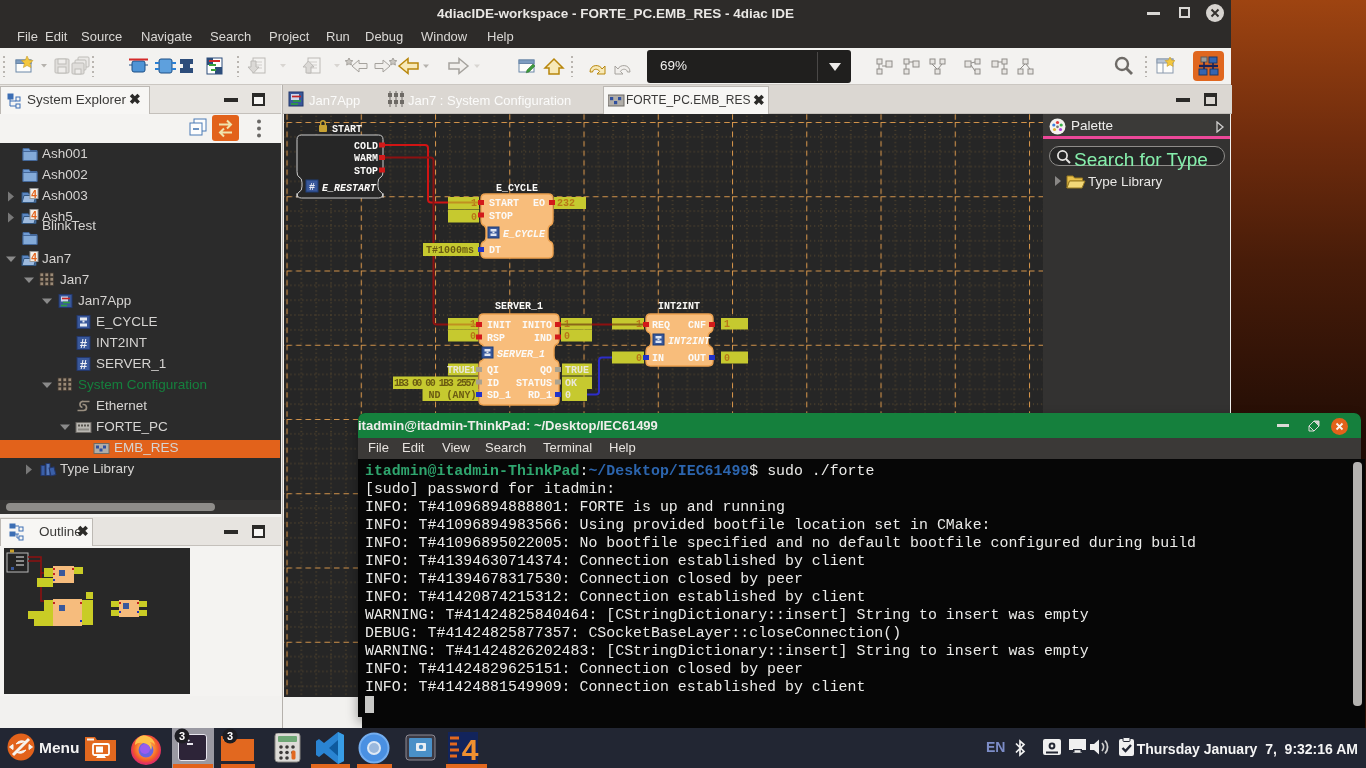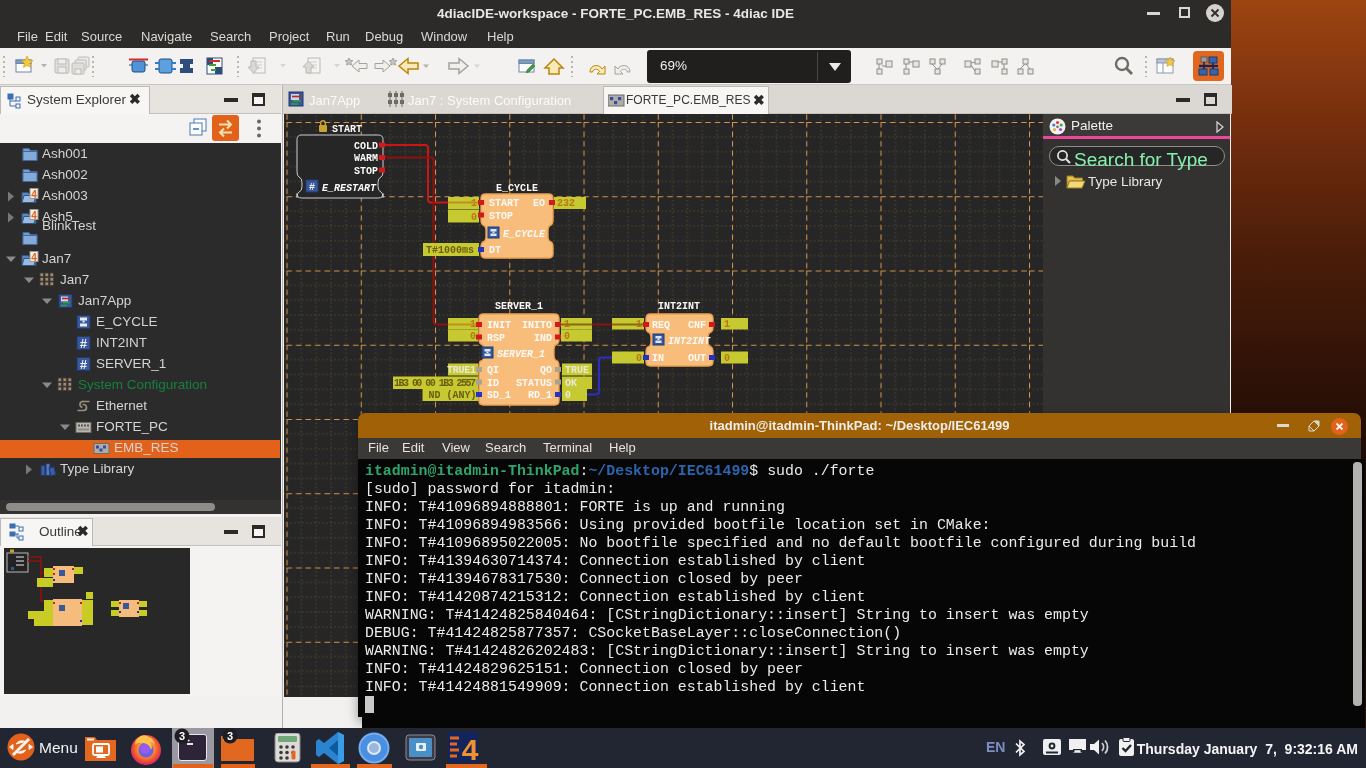--- a/index.html
+++ b/index.html
@@ -626,21 +626,21 @@
         <path d="M3 1 l6 5 -6 5z" fill="#8a8886"></path>
       </svg>
 <svg width="20" height="16" style="position:absolute;left:783px;top:88px">
   <path d="M1 3 h6 l1.5 2 h8 v3 h-13 l-2.5 7z" fill="#e8c04a" stroke="#9a7b20"></path>
   <path d="M3.5 8 h15.5 l-3 7 h-15z" fill="#f3d878" stroke="#9a7b20"></path>
 </svg>
 <div class="abs" style="left:805px;top:89px;font-size:13.5px;color:#e8e7e5">Type Library</div>
 </div>
   </div>
 <div id="term">
- <div class="abs" style="left:0;top:0;width:1003px;height:25px;background:#a16207;border-radius:7px 7px 0 0;text-align:center;font-size:13px;font-weight:bold;color:#efedea;line-height:25px">itadmin@itadmin-ThinkPad: ~/Desktop/IEC61499</div>
+ <div class="abs" style="left:0;top:0;width:1003px;height:25px;background:#15803d;border-radius:7px 7px 0 0;font-size:13px;font-weight:bold;color:#efedea;line-height:25px">itadmin@itadmin-ThinkPad: ~/Desktop/IEC61499</div>
  <div class="abs" style="left:919px;top:11px;width:12px;height:3px;background:#dcdad7"></div>
  <svg width="12" height="12" style="position:absolute;left:950px;top:7px">
       <path d="M1 6 l5 -5 h5 v5 l-5 5 h-5z" fill="none" stroke="#dcdad7"></path>
       <path d="M6 1 l5 5 M1 6 l5 5" stroke="#dcdad7"></path>
       <path d="M6.5 1 h4.5 v4.5z" fill="#dcdad7"></path>
     </svg>
  <div class="abs" style="left:973px;top:4.5px;width:17px;height:17px;border-radius:50%;background:#e2621b"></div>
  <svg width="17" height="17" style="position:absolute;left:973px;top:4.5px">
       <path d="M5.5 5.5 l6 6 M11.5 5.5 l-6 6" stroke="#fbf4ee" stroke-width="1.8"></path>
     </svg>
@@ -662,21 +662,21 @@
  <svg width="34" height="34" style="position:absolute;left:5px;top:3px">
   <circle cx="16" cy="16" r="13.5" fill="#e2621b"></circle>
   <g stroke="#f7f3ee" fill="#f7f3ee">
    <line x1="8" y1="24" x2="24" y2="8" stroke-width="3"></line>
    <path d="M21 19 a7 7 0 0 1 -9 2.5 z" stroke-width="1"></path>
    <path d="M11 13 a7 7 0 0 1 9 -2.5 z" stroke-width="1"></path>
    <path d="M4.5 16 l3.5 -2.5 v5z"></path>
         <path d="M27.5 16 l-3.5 -2.5 v5z"></path>
   </g>
  </svg>
- <div class="abs" style="left:39px;top:11px;font-size:15.5px;font-weight:normal;color:#f2f2f2">Menu</div>
+ <div class="abs" style="left:39px;top:11px;font-size:15.5px;font-weight:bold;color:#f2f2f2">Menu</div>
  <svg width="34" height="28" style="position:absolute;left:84px;top:7px">
   <path d="M1 2 h10 l2 3 h19 v21 h-31z" fill="#e2681f"></path>
   <rect x="3" y="3.5" width="7" height="2" fill="#f7f3ee"></rect>
   <rect x="9" y="9" width="16" height="11" rx="1.5" fill="none" stroke="#fff" stroke-width="1.8"></rect>
   <rect x="12" y="11.5" width="7" height="6" fill="#fff"></rect>
   <path d="M14 20 h6 l2 3 h-10z" fill="#fff"></path>
  </svg>
  <svg width="36" height="36" style="position:absolute;left:128px;top:3px">
   <defs>
    <radialGradient id="ffg" cx=".5" cy=".45">

